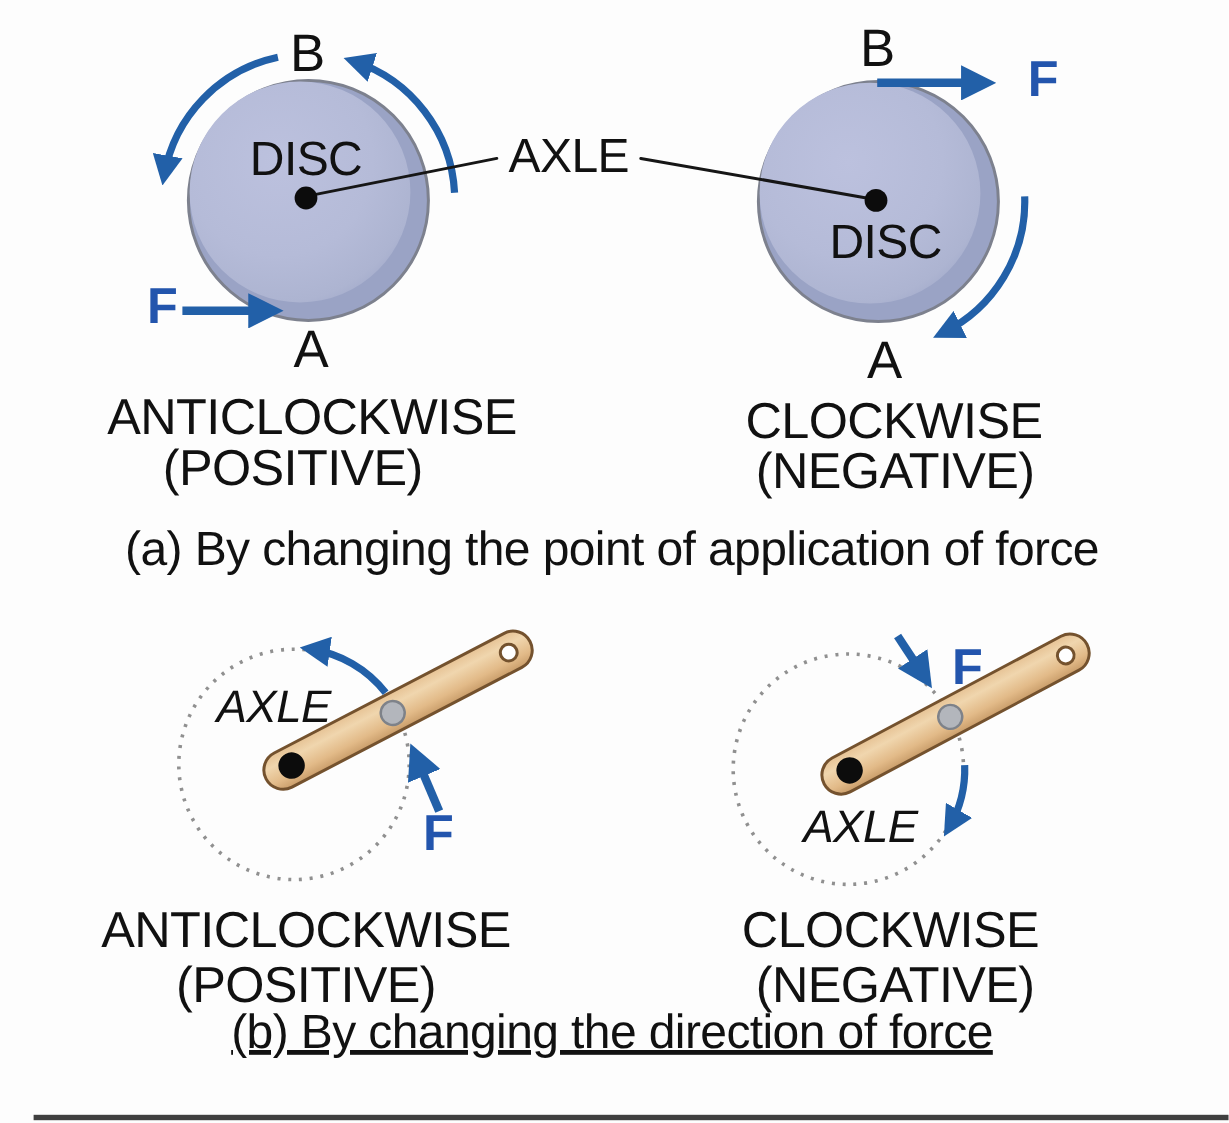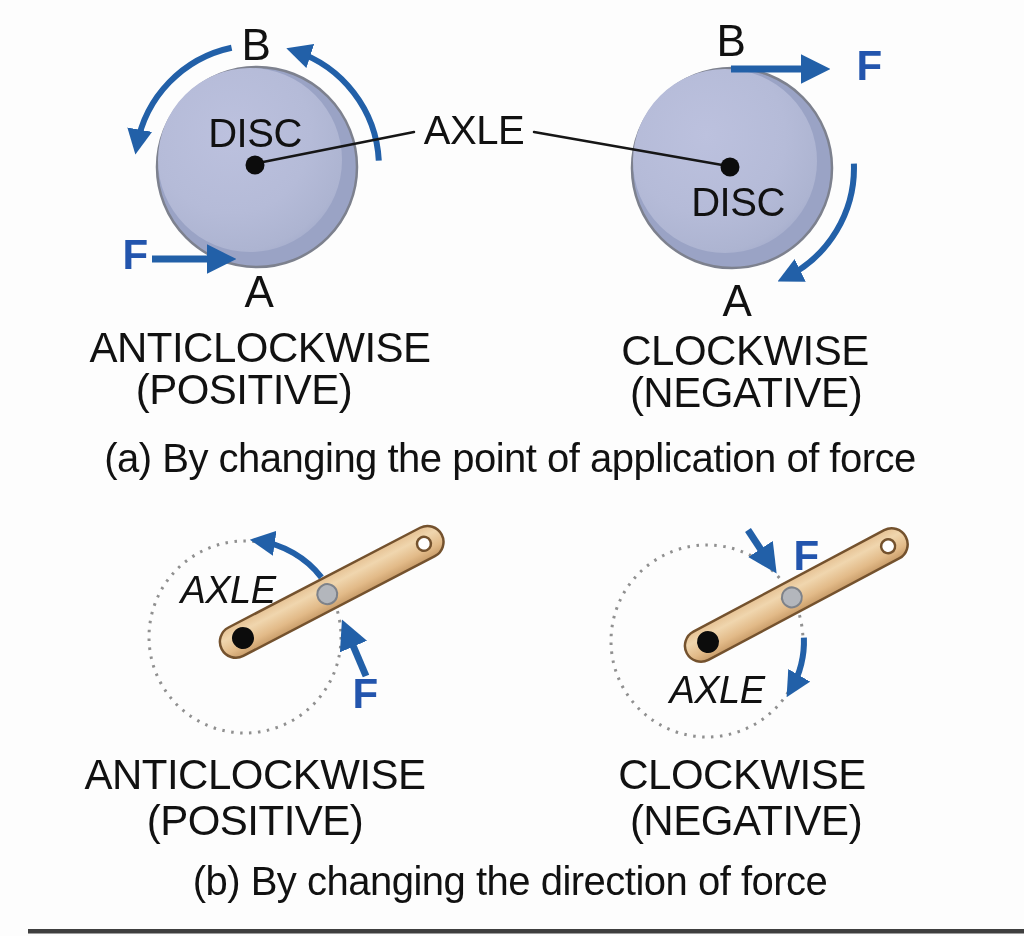--- a/index.html
+++ b/index.html
@@ -103,15 +103,15 @@
   <div class="t axle" style="left:228px;top:590px;">AXLE</div>
   <div class="t force" style="left:365px;top:694px;">F</div>
   <div class="t axle" style="left:717px;top:690px;">AXLE</div>
   <div class="t force" style="left:806px;top:556px;">F</div>
 
   <div class="t rot" style="left:255px;top:775px;">ANTICLOCKWISE</div>
   <div class="t rot" style="left:255px;top:821px;">(POSITIVE)</div>
   <div class="t rot" style="left:742px;top:775px;">CLOCKWISE</div>
   <div class="t rot" style="left:746px;top:821px;">(NEGATIVE)</div>
 
-  <div class="t cap" style="left:510px;top:881px;">(b) By changing the direction of force</div>
+  <div class="t cap" style="left:510px;top:860px;text-decoration:underline;">(b) By changing the direction of force</div>
 
 </div>
 
 </body></html>

